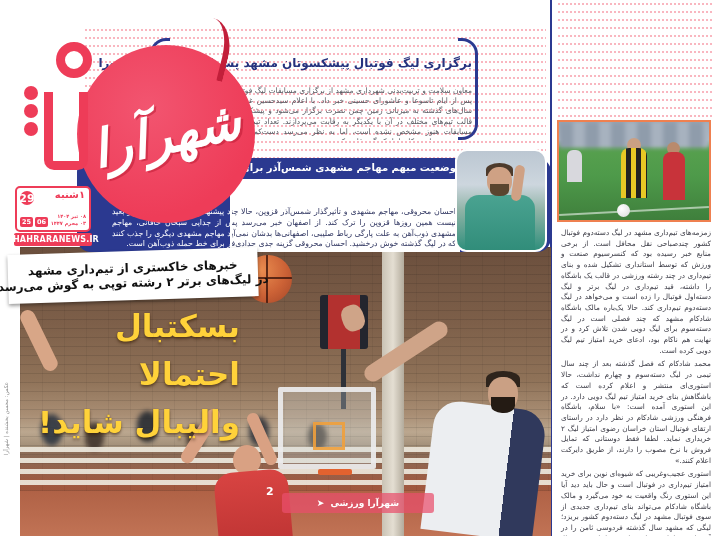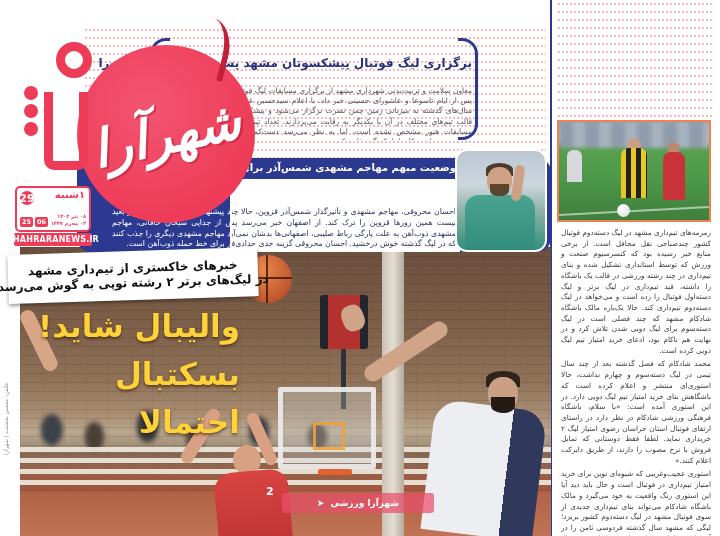--- a/index.html
+++ b/index.html
@@ -246,22 +246,22 @@
       <span>➤</span>
     </div>
   </div>
   <div class="abs photo-caption">عکس: محسن بخشنده | شهرآرا</div>
 
   <div class="abs skew-banner">
     <div>خبرهای خاکستری از تیم‌داری مشهد</div>
     <div>در لیگ‌های برتر ۲ رشته توپی به گوش می‌رسد</div>
   </div>
   <div class="abs yellow-head">
+    <div>بسکتبال احتمالا</div>
     <div>والیبال شاید!</div>
-    <div>بسکتبال احتمالا</div>
   </div>
 
   <div class="abs dots dots-right"></div>
   <div class="abs r-photo">
     <div class="rp-blur"></div>
     <div class="rp-line"></div>
     <div class="rp-p3"></div>
     <div class="rp-p1h"></div>
     <div class="rp-p1"></div>
     <div class="rp-p2h"></div>

